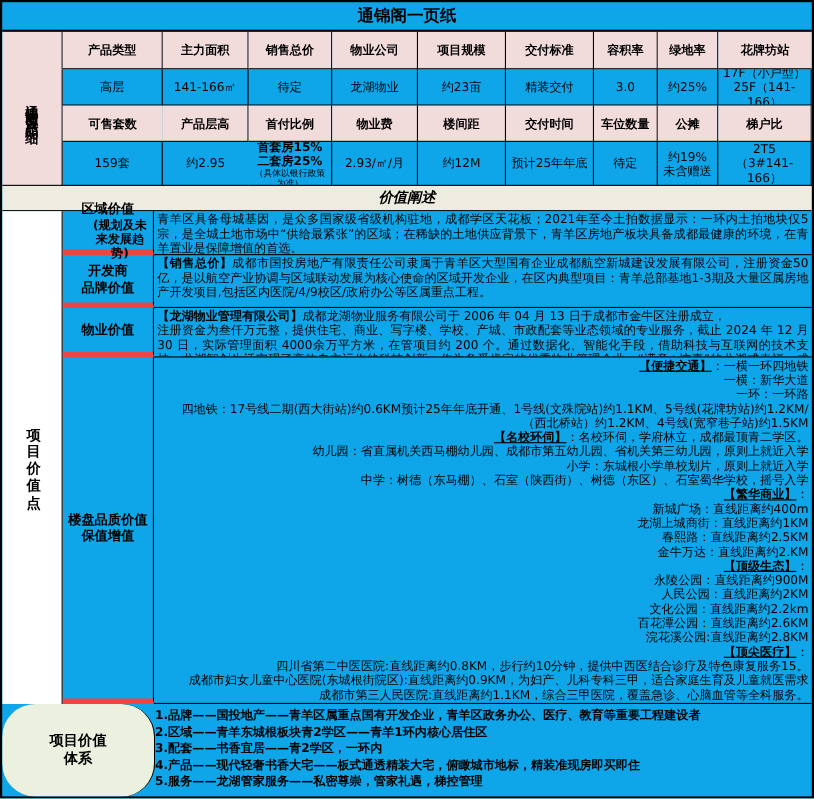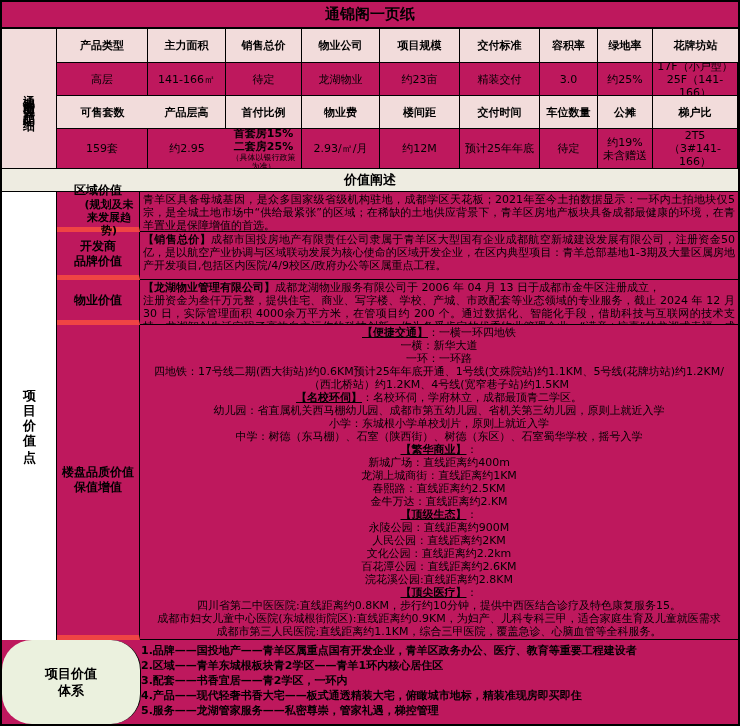--- a/index.html
+++ b/index.html
@@ -1,18 +1,18 @@
 <!DOCTYPE html>
 <html><head>
 <meta charset="utf-8">
 <style>
   html,body{margin:0;padding:0;background:#fff;}
   *{box-sizing:border-box;}
   .sheet{
-    width:740px;height:726px;border:2px solid #000;background:#be185d;
+    width:740px;height:726px;border:2px solid #000;background:#0ea5e9;
     font-family:"DejaVu Sans","Liberation Sans",sans-serif;color:#000;
     overflow:hidden;
   }
   
   .title-row{height:27px;border-bottom:2px solid #000;display:flex;align-items:center;justify-content:center;
     font-size:15px;font-weight:bold;}
   
   .product-grid{display:grid;grid-template-columns:55px 91px 78px 76px 78px 80px 80px 58px 55px 1fr;
     grid-template-rows:34px 33px 33px 40px;height:140px;}
   .cell{border-right:1px solid #000;border-bottom:1px solid #000;display:flex;flex-direction:column;
@@ -20,21 +20,21 @@
   .cell:nth-child(10n){border-right:none;}
   .hd{background:#F2DCDB;font-weight:bold;font-size:11px;}
   .vl{font-size:11px;line-height:13px;}
   .side-strip{background:#F2DCDB;border-right:1px solid #000;border-bottom:1px solid #000;
     grid-row:1/5;display:flex;align-items:center;justify-content:center;overflow:hidden;}
   .vtext{writing-mode:vertical-rl;text-orientation:upright;font-weight:bold;font-size:12px;
     letter-spacing:3px;line-height:24px;height:132px;text-align:center;}
   .small-note{font-size:8px;line-height:9px;}
   
   .bar{height:23px;background:#EEECE1;border-bottom:1px solid #000;display:flex;align-items:center;
-    justify-content:center;font-size:13px;font-weight:bold;}
+    justify-content:center;font-size:13px;font-weight:bold;font-style:italic;}
   
   .value-grid{display:grid;grid-template-columns:55px 83px 1fr;grid-template-rows:40px 48px 45px 1fr;height:448px;}
   .vp-strip{grid-row:1/5;border-right:1px solid #000;display:flex;align-items:center;justify-content:center;background:#fff;}
   .vp-text{writing-mode:vertical-rl;text-orientation:upright;font-weight:bold;font-size:13px;letter-spacing:15px;}
   .rlabel{border-right:1px solid #000;border-bottom:5px solid #ef4444;display:flex;flex-direction:column;
     align-items:center;justify-content:center;text-align:center;font-weight:bold;font-size:12px;line-height:15px;padding:1px;}
   .rbody{border-bottom:1px solid #000;font-size:11px;line-height:13px;padding:1px 3px;overflow:hidden;text-align:justify;}
   .lbl-sub{font-size:11px;line-height:13px;padding-left:22px;}
   .bh{font-weight:bold;text-decoration:underline;text-underline-offset:1px;}
   .bhead{font-weight:bold;}
@@ -141,21 +141,21 @@
     </div>
     <div class="rbody">
       <div class="qline"><span class="bhead">【龙湖物业管理有限公司】</span><span>成都龙湖物业服务有限公司于 2006 年 04 月 13 日于成都市金牛区注册成立，</span></div>
       <div class="qline"><span>注册资金为叁仟万元整，提供住宅、商业、写字楼、学校、产城、市政配套等业态领域的专业服务，截止 2024 年 12 月 30 日，实际管理面积 4000余万平方米，在管项目约 200 个。通过数据化、智能化手段，借助科技与互联网的技术支持，龙湖智创生活实现了高效自主运作的科技创新。作为备受肯定的优秀物业管理企业，“满意+惊喜”的龙湖式幸福，成为深入人心的标签，赢得了客户的广泛认可，并连续 16 年客户服务满意度达到 90%以</span></div>
     </div>
 
     <div class="rlabel">
       <span>楼盘品质价值</span>
       <span>保值增值</span>
     </div>
-    <div class="rbody" style="text-align:center;">
+    <div class="rbody" style="text-align:right;">
       <div class="qline"><span class="bh">【便捷交通】</span><span>：一横一环四地铁</span></div>
       <div class="qline"><span class="bh"></span><span>一横：新华大道</span></div>
       <div class="qline"><span class="bh"></span><span>一环：一环路</span></div>
       <div class="qline"><span class="bh"></span><span>四地铁：17号线二期(西大街站)约0.6KM预计25年年底开通、1号线(文殊院站)约1.1KM、5号线(花牌坊站)约1.2KM/（西北桥站）约1.2KM、4号线(宽窄巷子站)约1.5KM</span></div>
       <div class="qline"><span class="bh">【名校环伺】</span><span>：名校环伺，学府林立，成都最顶青二学区。</span></div>
       <div class="qline"><span class="bh"></span><span>幼儿园：省直属机关西马棚幼儿园、成都市第五幼儿园、省机关第三幼儿园，原则上就近入学</span></div>
       <div class="qline"><span class="bh"></span><span>小学：东城根小学单校划片，原则上就近入学</span></div>
       <div class="qline"><span class="bh"></span><span>中学：树德（东马棚）、石室（陕西街）、树德（东区）、石室蜀华学校，摇号入学</span></div>
       <div class="qline"><span class="bh">【繁华商业】</span><span>：</span></div>
       <div class="qline"><span class="bh"></span><span>新城广场：直线距离约400m</span></div>

